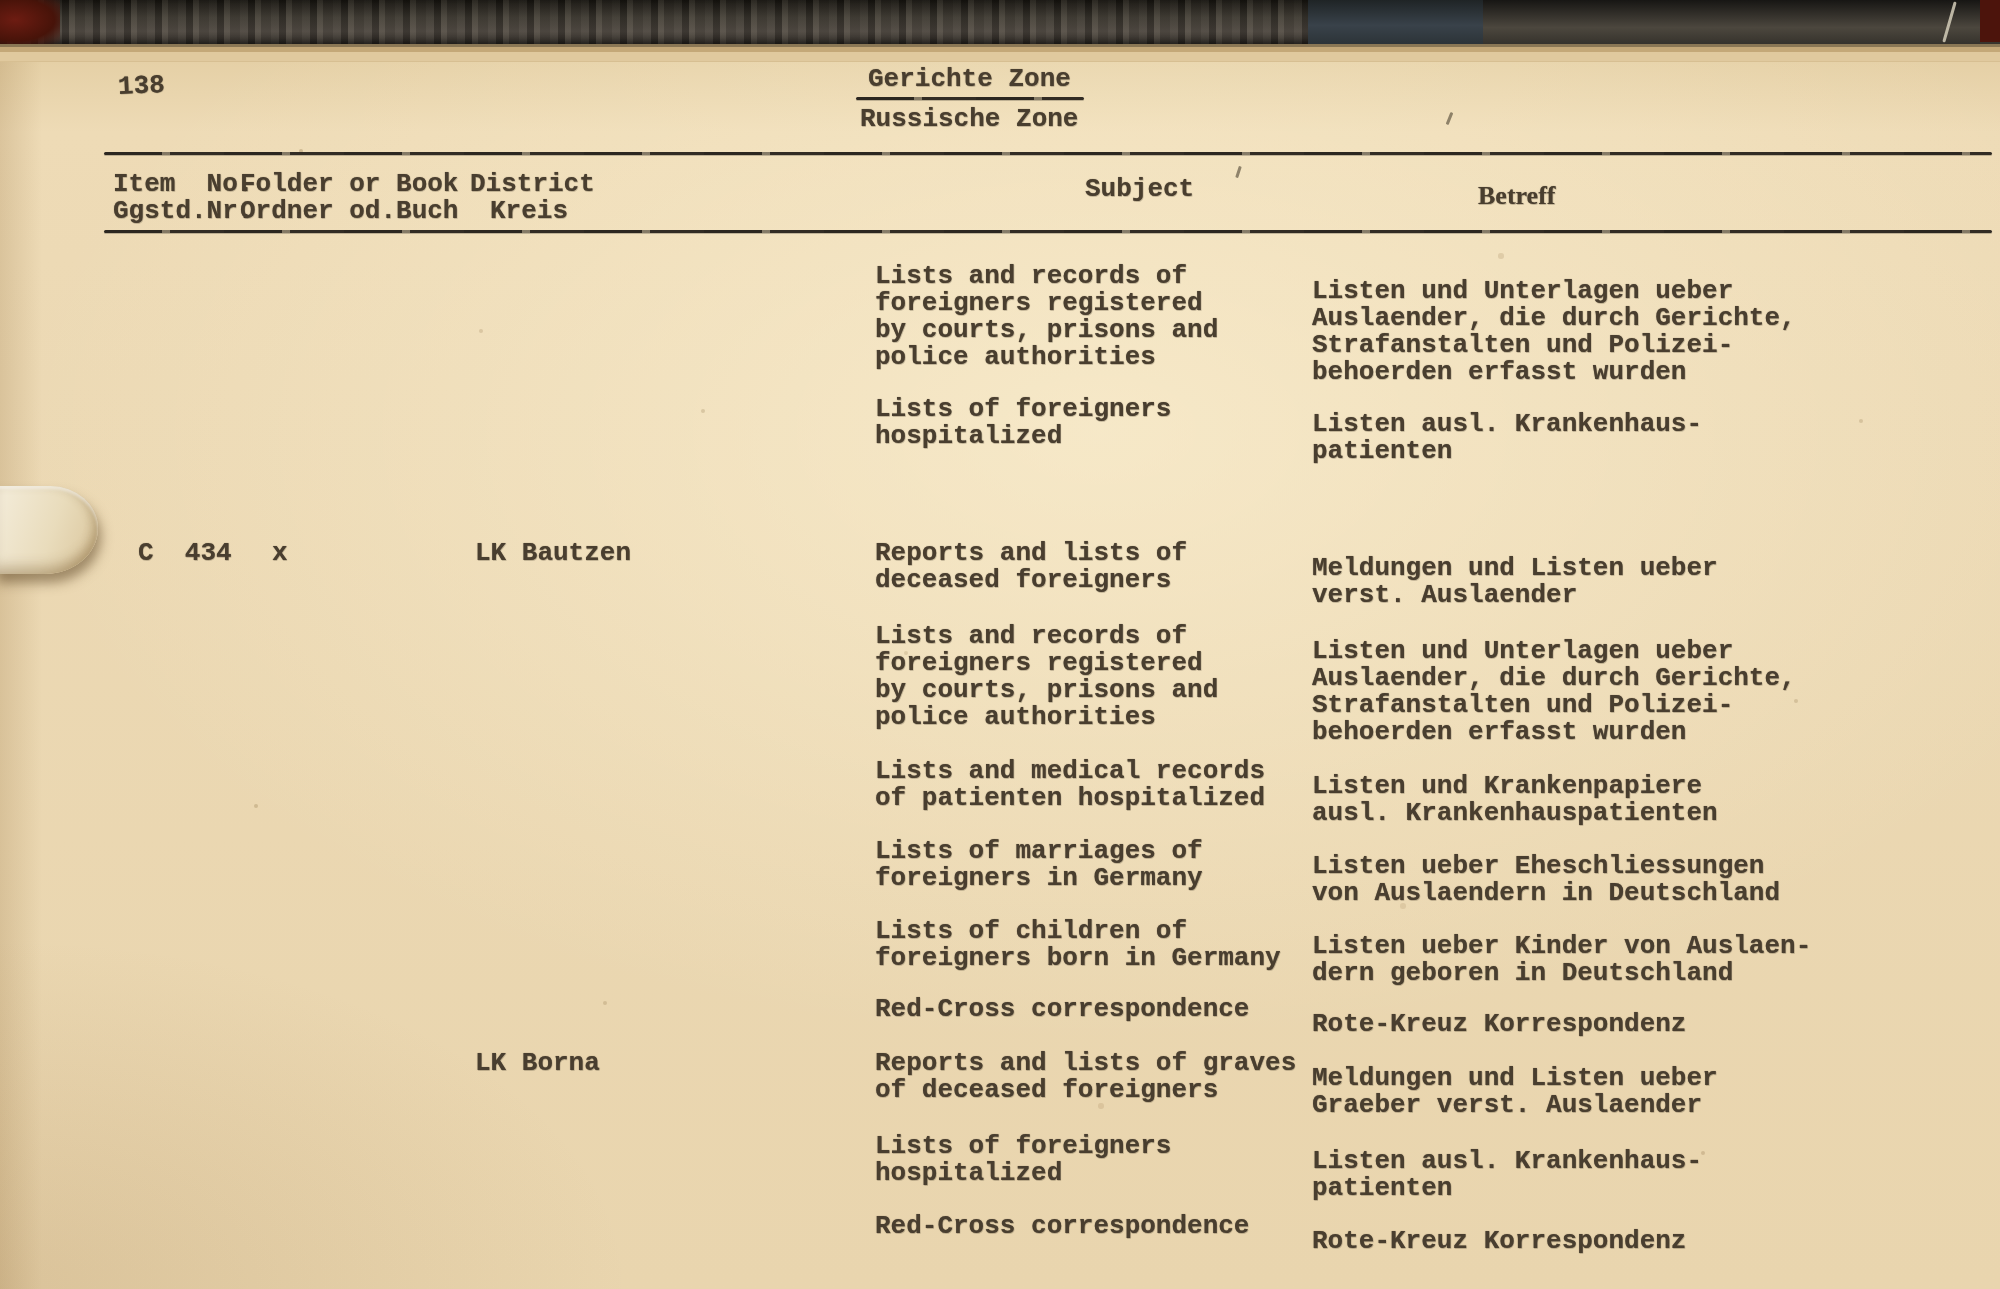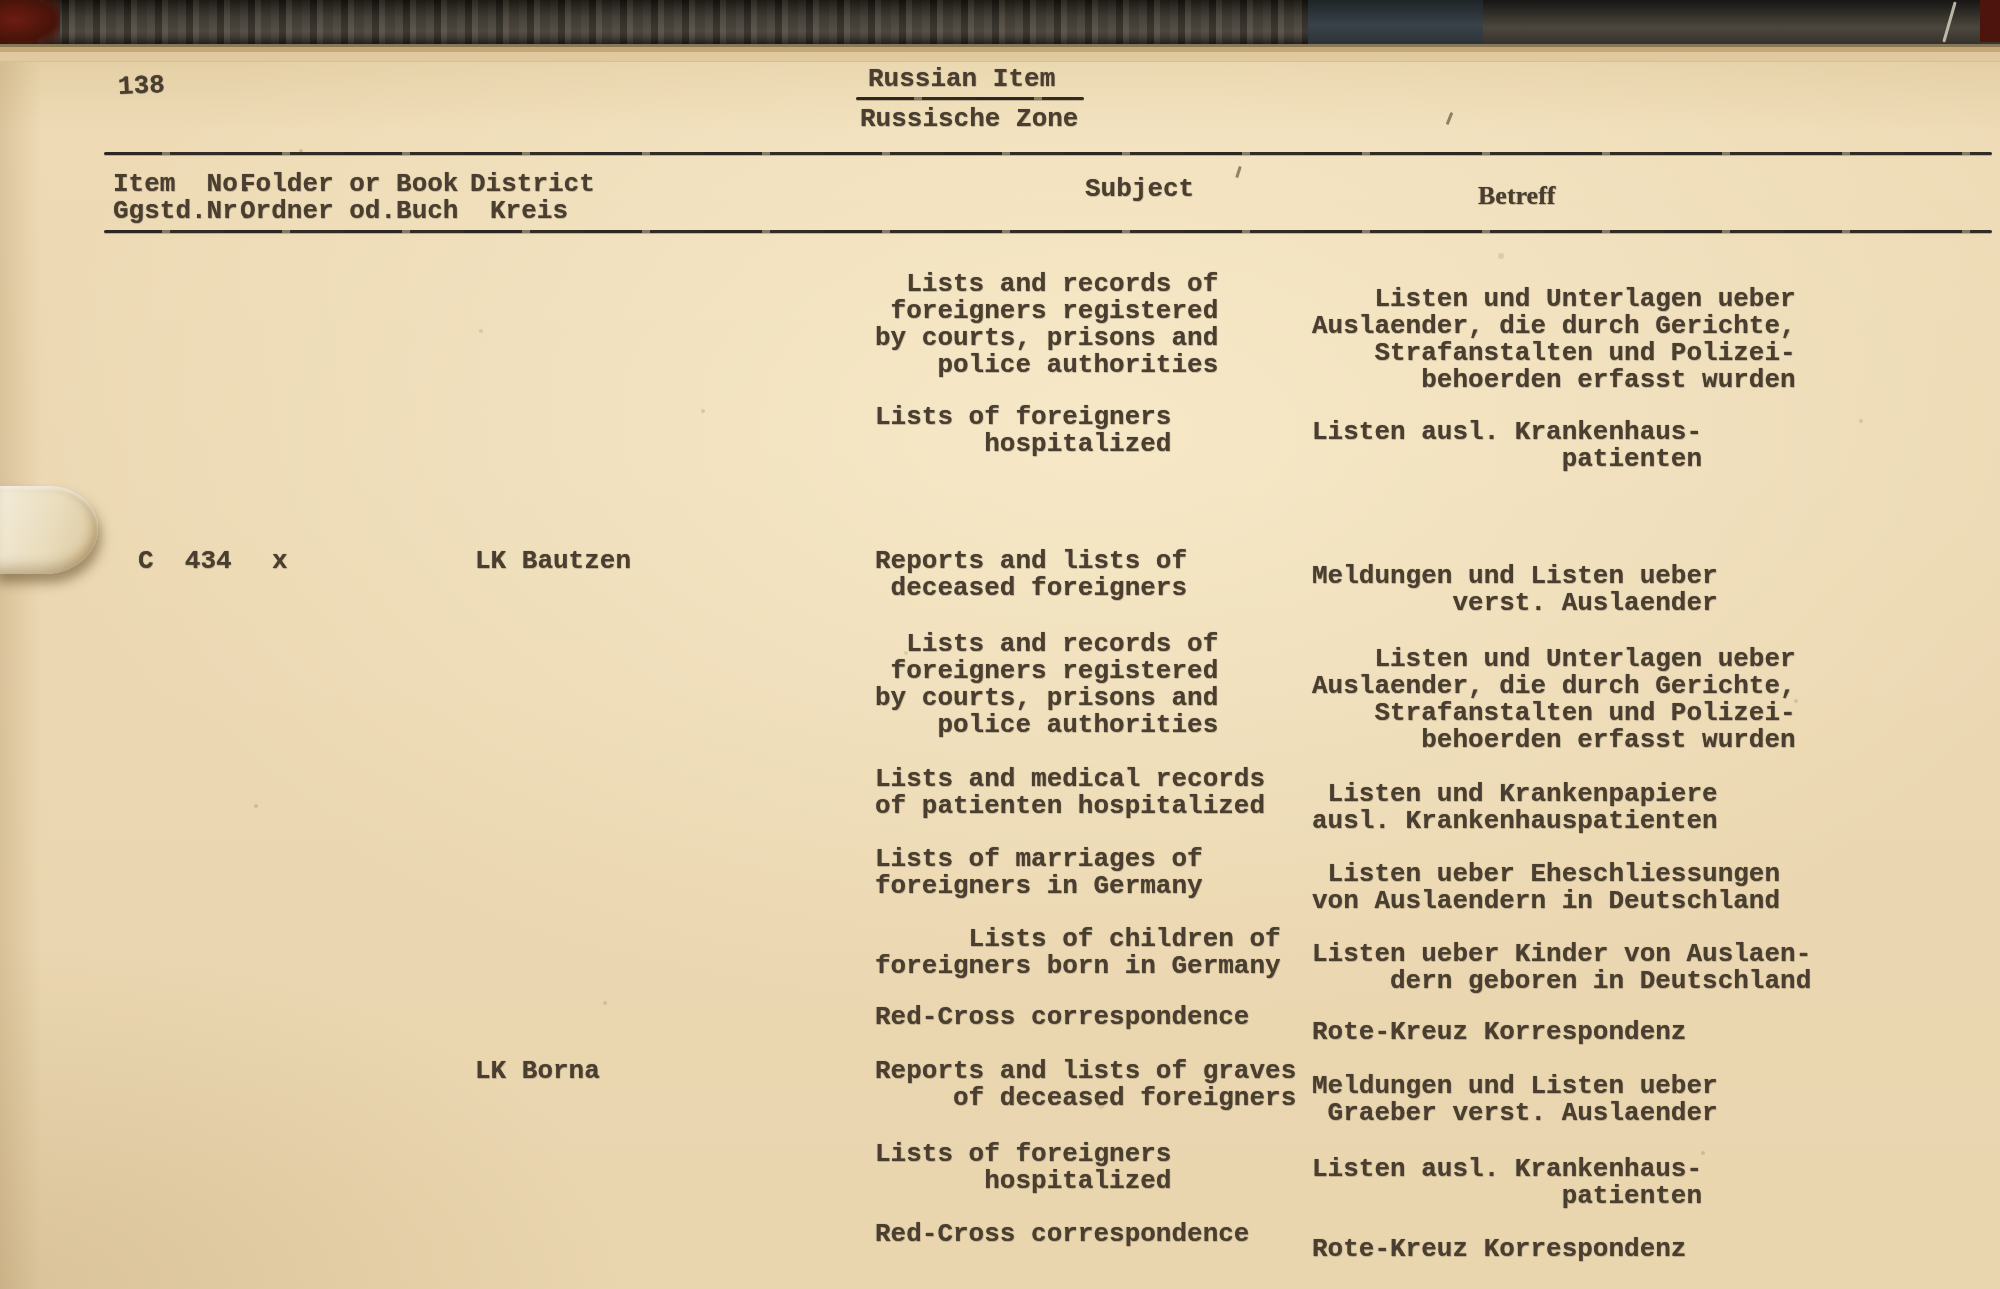--- a/index.html
+++ b/index.html
@@ -38,21 +38,21 @@
   .curl-tab{position:absolute;left:-6px;top:486px;width:104px;height:88px;
     background:linear-gradient(110deg,#f2ead6 10%,#e9dcbc 55%,#d9c49a 100%);
     border-radius:0 52px 58px 0 / 0 46px 50px 0;
     box-shadow: 3px 9px 12px rgba(84,60,28,.5), inset 0 3px 3px rgba(255,255,255,.5), inset 0 -9px 12px rgba(125,95,52,.3), inset -6px 0 8px rgba(125,95,52,.22);}
 
   
   .t{position:absolute;font:700 26px/27px "Liberation Mono","DejaVu Sans Mono",monospace;
      color:#493e2f;white-space:pre;text-shadow:0 0 1px rgba(73,62,47,.62), .6px .6px 0 rgba(73,62,47,.22);}
 
   .row{position:absolute;left:0;width:2000px;height:0;}
-  .row .t{top:8px;text-align:right;}
+  .row .t{top:0;}
   .cell-subject{left:875px;}
   .cell-betreff{left:1312px;margin-top:15px;}
   .cell-itemno{left:138px;}
   .cell-folder{left:272px;}
   .cell-district{left:455px;margin-left:20px;}
 
   
   .rule{position:absolute;height:3px;border-radius:2px;
     background:repeating-linear-gradient(90deg,#2c2720 0 58px, rgba(44,39,32,.55) 58px 66px, #322c24 66px 120px);
     box-shadow:0 1px 0 rgba(44,39,32,.25);}
@@ -87,21 +87,21 @@
   </div>
   <div class="stack"></div>
 
   <div class="paper"></div>
   <div class="curl-tab"></div>
   <div class="specks"></div>
   <div class="mark mark-1"></div>
   <div class="mark mark-2"></div>
 
   <div class="t" style="left:118px;top:73px;transform:rotate(-2.5deg);">138</div>
-  <div class="t" style="left:868px;top:66px;">Russian Item</div>
+  <div class="t" style="left:868px;top:66px;">Gerichte Zone</div>
   <div class="rule title-underline"></div>
   <div class="t" style="left:860px;top:106px;">Russische Zone</div>
 
   <div class="rule rule-top"></div>
   <div class="t" style="left:113px;top:171px;">Item  No.
 Ggstd.Nr.</div>
   <div class="t" style="left:240px;top:171px;">Folder or Book
 Ordner od.Buch</div>
   <div class="t" style="left:470px;top:171px;">District</div>
   <div class="t" style="left:490px;top:198px;">Kreis</div>

